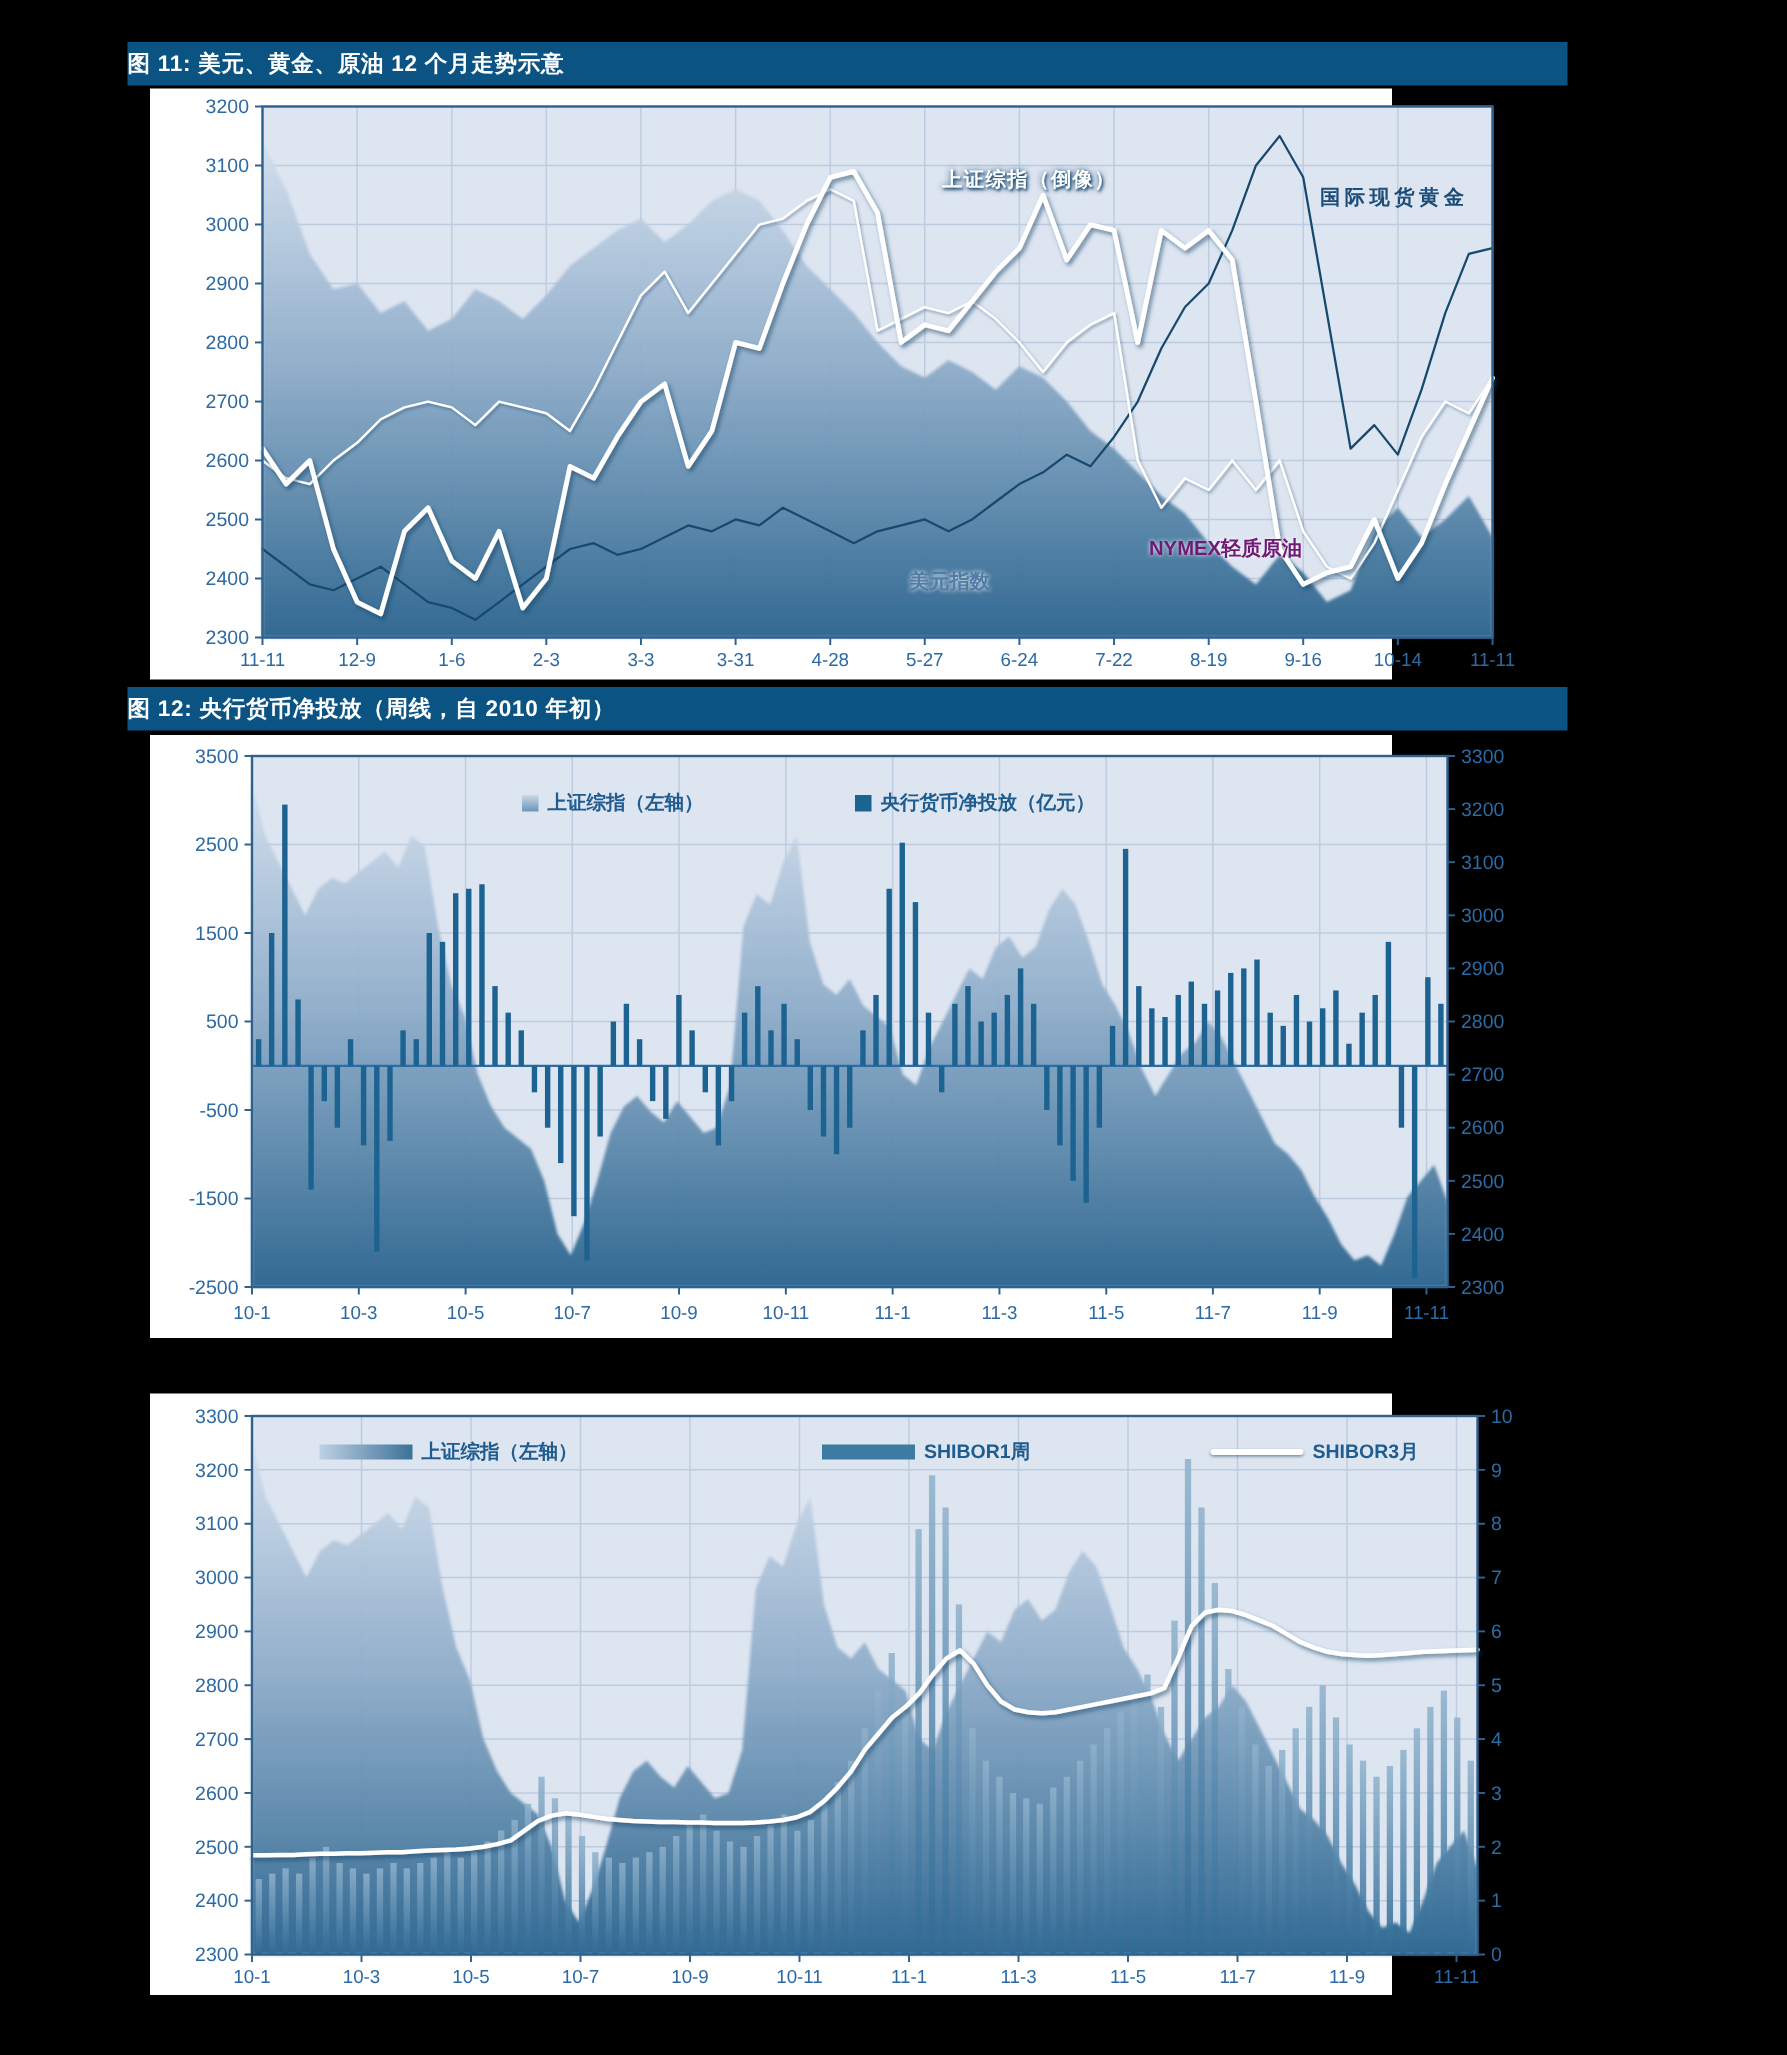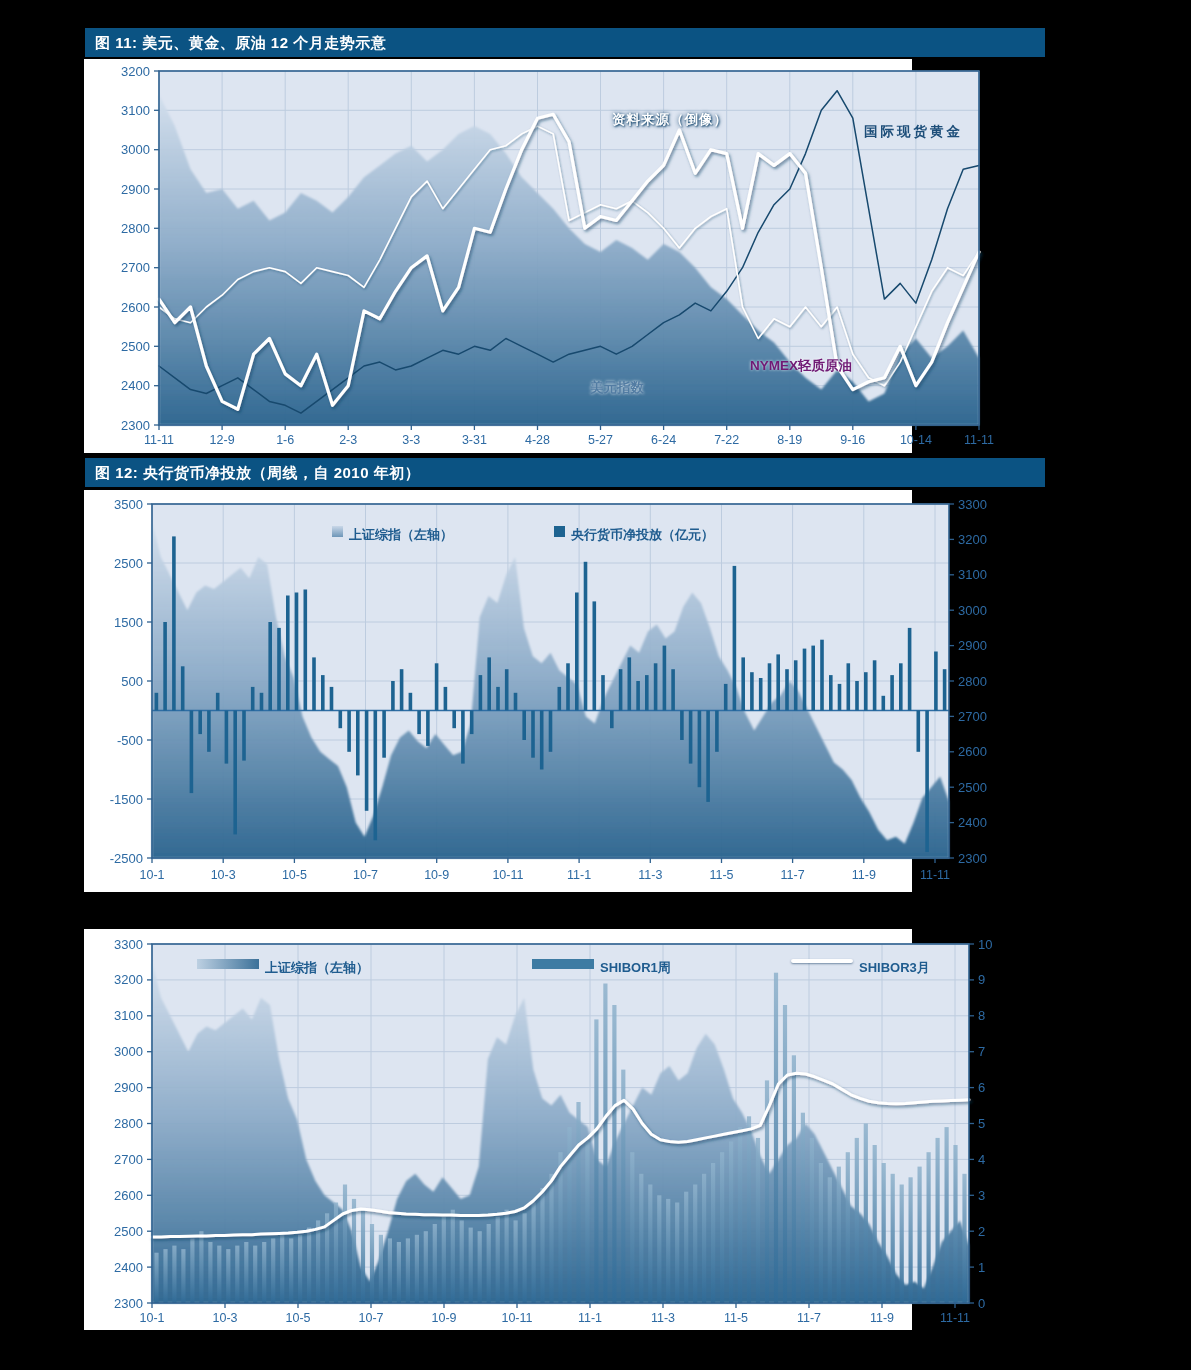--- a/index.html
+++ b/index.html
@@ -1,39 +1,39 @@
 <!DOCTYPE html>
 <html><head>
 <meta charset="utf-8">
 <style>
 *{margin:0;padding:0;box-sizing:border-box}
 html,body{background:#000}
 body{width:1191px;height:1370px;font-family:"Liberation Sans",sans-serif}
 .page{position:relative;width:1191px;height:1370px;background:#000;overflow:hidden}
 .titlebar{position:absolute;left:85px;width:960px;height:29px;background:#0b5383;color:#fff;
-  font-weight:bold;font-size:15px;line-height:29px;padding-left:10px;letter-spacing:.5px}
+  font-weight:bold;font-size:15px;line-height:29px;letter-spacing:.5px}
 #bar11{top:28px}#bar12{top:458px}#bar13{top:897px}
-.panel{position:absolute;left:84px;width:828px;background:#fff}
+.panel{position:absolute;left:100px;width:828px;background:#fff}
 #panel11{top:59px;height:394px}
 #panel12{top:490px;height:402px}
 #panel13{top:929px;height:401px}
 .footerbar{position:absolute;left:85px;top:1333px;width:960px;height:25px;background:#2e618c;
   color:#eef3f8;font-size:12.5px;font-weight:bold;line-height:25px;padding-left:8px;letter-spacing:1px}
 svg{display:block}
 text.tick{font-size:13px;fill:#2d6aa3;font-family:"Liberation Sans",sans-serif}
 text.xtick{font-size:12.5px}
 .ann{position:absolute;font-weight:bold;font-size:13.5px;white-space:nowrap}
 .ann-usd{left:528px;top:52px;color:#fff;text-shadow:1px 1px 2px #14466e,0 0 4px rgba(20,70,110,.9);letter-spacing:1px}
 .ann-gold{left:780px;top:64px;color:#1d4e79;letter-spacing:3px}
 .ann-wti{left:666px;top:298px;color:#701a75;text-shadow:0 0 3px rgba(255,255,255,.9)}
 .ann-sse{left:506px;top:320px;color:#527ca3;text-shadow:0 0 3px rgba(255,255,255,.9)}
 .legend{position:absolute;left:0;width:100%;height:18px;font-size:13px;font-weight:bold;color:#1f5c8f}
 #legend12{top:36px}
 #legend13{top:30px}
-.litem{position:absolute;top:0;display:flex;align-items:flex-start;gap:6px;white-space:nowrap}
+.litem{position:absolute;top:0;display:flex;align-items:center;gap:6px;white-space:nowrap}
 #legend12 .litem:nth-child(1){left:248px}
 #legend12 .litem:nth-child(2){left:470px}
 #legend13 .litem:nth-child(1){left:113px}
 #legend13 .litem:nth-child(2){left:448px}
 #legend13 .litem:nth-child(3){left:707px}
 .sw{display:inline-block;flex:none}
 .sw-area{width:11px;height:11px;background:linear-gradient(180deg,#c9d7e8,#6d96b8)}
 .sw-bar{width:11px;height:11px;background:#1d6391}
 .sw-bigarea{width:62px;height:10px;background:linear-gradient(90deg,#bdd0e2,#3c7199)}
 .sw-bigbar{width:62px;height:10px;background:#3d7ba3}
@@ -141,21 +141,21 @@
         <text x="642.7" y="385" text-anchor="middle" class="tick xtick">7-22</text>
         <line x1="705.8" x2="705.8" y1="366" y2="371" stroke="#2f618f" stroke-width="1.3"></line>
         <text x="705.8" y="385" text-anchor="middle" class="tick xtick">8-19</text>
         <line x1="768.8" x2="768.8" y1="366" y2="371" stroke="#2f618f" stroke-width="1.3"></line>
         <text x="768.8" y="385" text-anchor="middle" class="tick xtick">9-16</text>
         <line x1="831.9" x2="831.9" y1="366" y2="371" stroke="#2f618f" stroke-width="1.3"></line>
         <text x="831.9" y="385" text-anchor="middle" class="tick xtick">10-14</text>
         <line x1="895.0" x2="895.0" y1="366" y2="371" stroke="#2f618f" stroke-width="1.3"></line>
         <text x="895.0" y="385" text-anchor="middle" class="tick xtick">11-11</text>
       </svg>
-    <div class="ann ann-usd">资料来源（倒像）</div>
+    <div class="ann ann-usd">上证综指（倒像）</div>
     <div class="ann ann-gold">国际现货黄金</div>
     <div class="ann ann-wti">NYMEX轻质原油</div>
     <div class="ann ann-sse">美元指数</div>
   </div>
 
   <div class="titlebar" id="bar12">
     <span>图 12:  央行货币净投放（周线，自 2010 年初）</span>
   </div>
   <div class="panel" id="panel12">
     <svg id="svg12" width="920" height="402">

